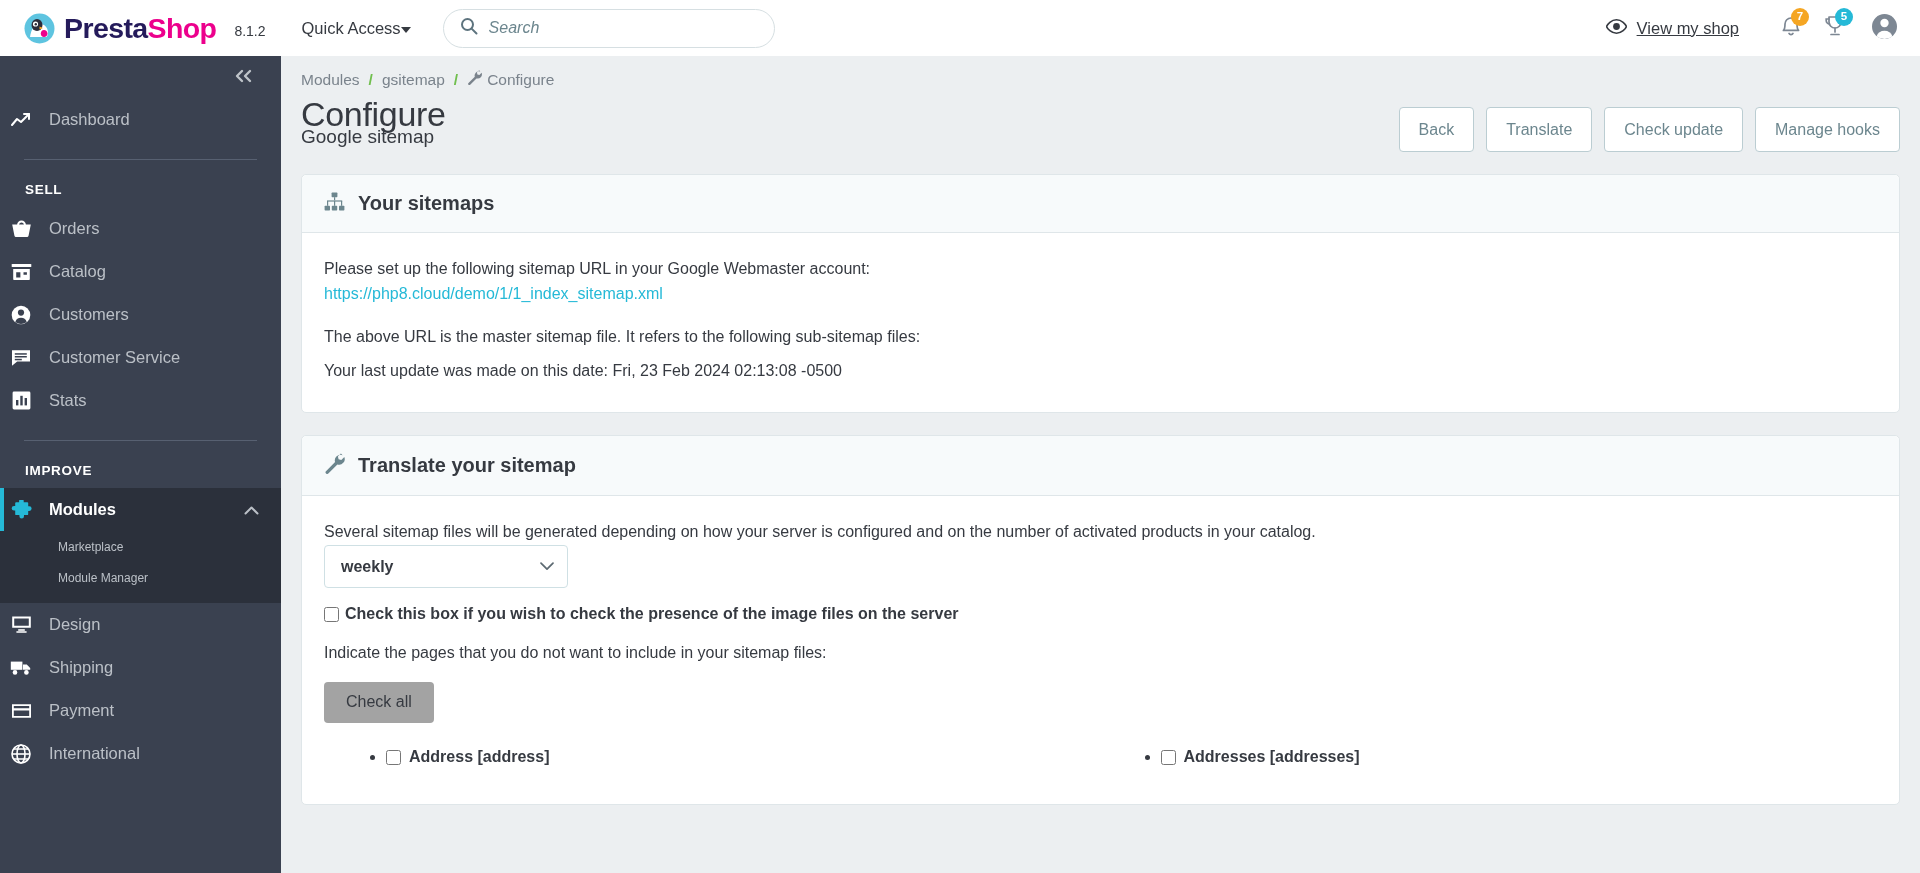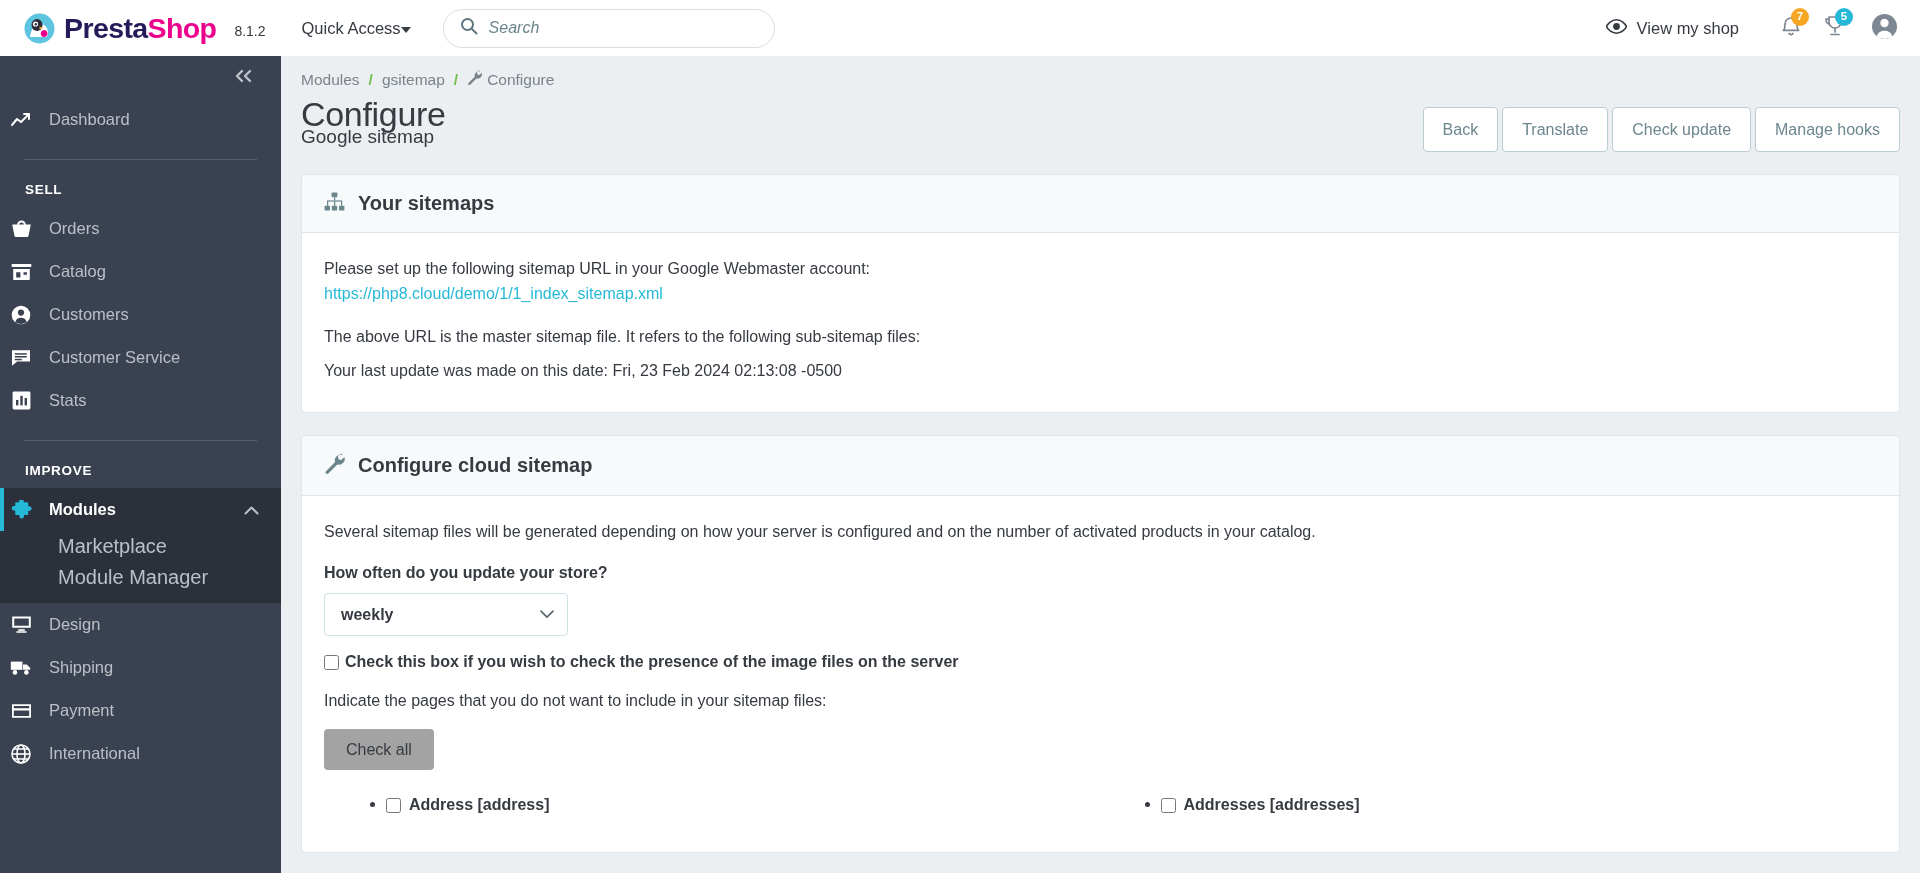--- a/index.html
+++ b/index.html
@@ -47,21 +47,21 @@
     display: flex; align-items: center; padding: 0 16px; gap: 11px;
   }
   .searchbox input {
     border: none; outline: none; background: transparent;
     font-family: "Liberation Sans", sans-serif;
     font-size: 16px; font-style: italic; color: #6c868e;
     width: 100%;
   }
   .searchbox input::placeholder { color: #6c868e; opacity: 1; font-style: italic; }
 
-  .header-right { margin-left: auto; display: flex; align-items: center; gap: 0; }
+  .header-right { margin-left: auto; display: flex; align-items: center; gap: 0; text-decoration: underline; }
   .view-shop {
     display: flex; align-items: center; gap: 10px;
     font-size: 16.5px; color: #363a41; cursor: pointer; margin-right: 30px;
   }
   .hdr-icon-wrap { position: relative; width: 44px; height: 40px; display: flex; align-items: center; justify-content: center; cursor: pointer; }
   .badge {
     position: absolute; top: 0px; right: 4px;
     min-width: 18px; height: 18px; border-radius: 9px;
     font-size: 11.5px; font-weight: bold; color: #fff;
     display: flex; align-items: center; justify-content: center;
@@ -103,21 +103,21 @@
   .sb-item.active .sb-ico svg { fill: #25b9d7; }
   .sb-chevron { margin-left: auto; margin-right: 22px; color: #bbc0c7; }
   .sb-divider { height: 1px; background: #576071; margin: 18px 24px 0 24px; }
   .sb-section {
     font-size: 13.5px; font-weight: bold; color: #ffffff;
     letter-spacing: 0.7px; padding: 22px 0 10px 25px;
   }
   .sb-sub-wrap { background: #2b303b; padding-bottom: 10px; }
   .sb-sub {
     padding-left: 58px; height: 31px; display: flex; align-items: center;
-    color: #bbc0c7; font-size: 20px; cursor: pointer;
+    color: #bbc0c7; font-size: 12px; cursor: pointer;
   }
 
   
   .main {
     flex: 1; min-width: 0;
     background: #eceff1;
     overflow: hidden;
     display: flex; flex-direction: column;
   }
   .main-inner { padding: 0 20px; }
@@ -128,21 +128,21 @@
     padding: 14px 0 0 0;
   }
   .breadcrumb .bc-link { cursor: pointer; }
   .breadcrumb .bc-sep { color: #70bf4e; font-weight: bold; }
   .breadcrumb .bc-current { display: flex; align-items: center; gap: 5px; }
 
   .title-row { display: flex; align-items: flex-start; padding-top: 8px; }
   .page-title { font-size: 34px; font-weight: normal; color: #363a41; line-height: 1.0; letter-spacing: -0.3px; }
   .page-sub { font-size: 19px; color: #363a41; margin-top: -4px; line-height: 1.1; }
 
-  .toolbar { margin-left: auto; display: flex; gap: 4px; padding-top: 10px; }
+  .toolbar { margin-left: auto; display: flex; gap: 12px; padding-top: 10px; }
   .tb-btn {
     border: 1px solid #bbcdd2; background: #fff; border-radius: 4px;
     color: #6c868e; font-size: 16px; font-family: "Liberation Sans", sans-serif;
     padding: 0 19px; height: 45px; cursor: pointer; white-space: nowrap;
   }
 
   .panel {
     background: #fff; border: 1px solid #dfe6e9; border-radius: 5px;
     margin-top: 22px;
   }
@@ -495,26 +495,25 @@
           </div>
         </div>
 
         <div class="panel">
           <div class="panel-head">
             <span>
               <svg width="21" height="21" viewBox="0 0 21 21" fill="#6c868e">
                 <path d="M18.6 2.2a5.6 5.6 0 0 0-7.5 6.9L2 18.2a1.6 1.6 0 0 0 2.3 2.3l9.1-9.1a5.6 5.6 0 0 0 6.9-7.5l-3 3-2.7-.7-.7-2.7 3-3z"></path>
               </svg>
             </span>
-            <span class="panel-head-title">Configure cloud sitemap</span>
+            <span class="panel-head-title">Translate your sitemap</span>
           </div>
           <div class="panel-body">
             <p>Several sitemap files will be generated depending on how your server is configured and on the number of activated products in your catalog.</p>
 
-            <div class="form-label">How often do you update your store?</div>
             <div class="select-wrap">
               <select class="freq">
                 <option selected="">weekly</option>
               </select>
               <span class="select-arrow">
                 <svg width="14" height="9" viewBox="0 0 14 9" fill="none" stroke="#5d6a72" stroke-width="1.7" stroke-linecap="round" stroke-linejoin="round">
                   <polyline points="1,1.5 7,7.5 13,1.5"></polyline>
                 </svg>
               </span>
             </div>

